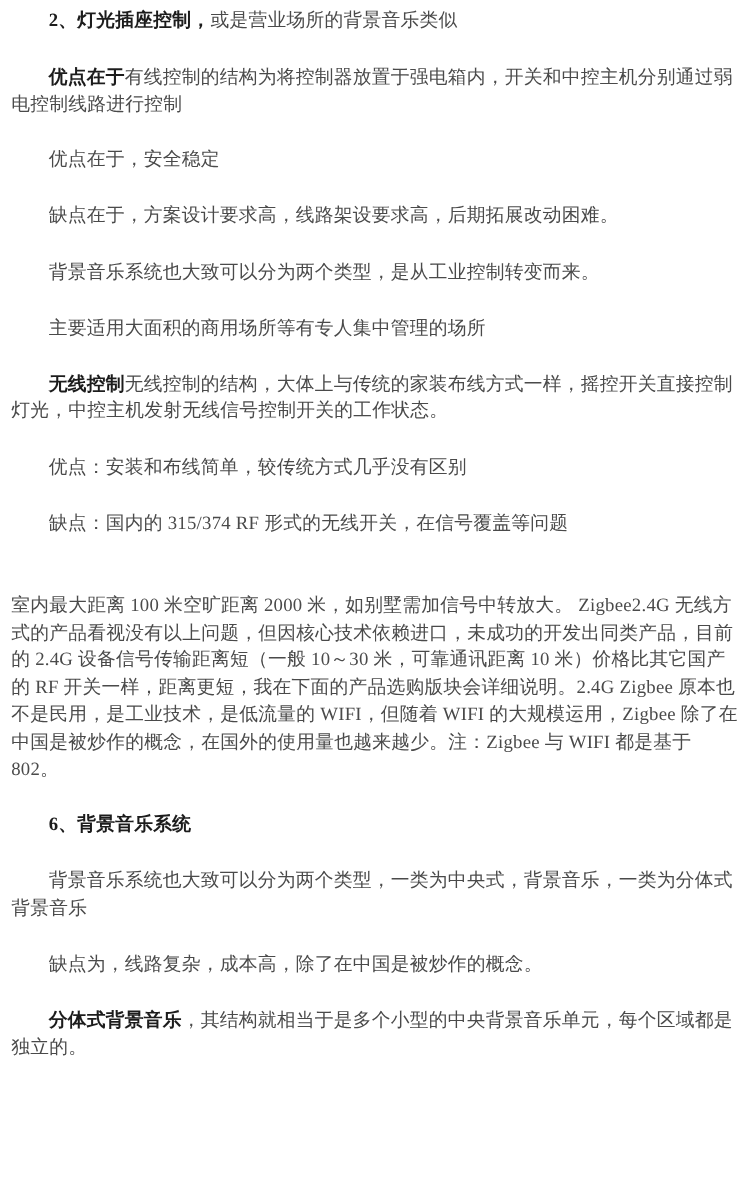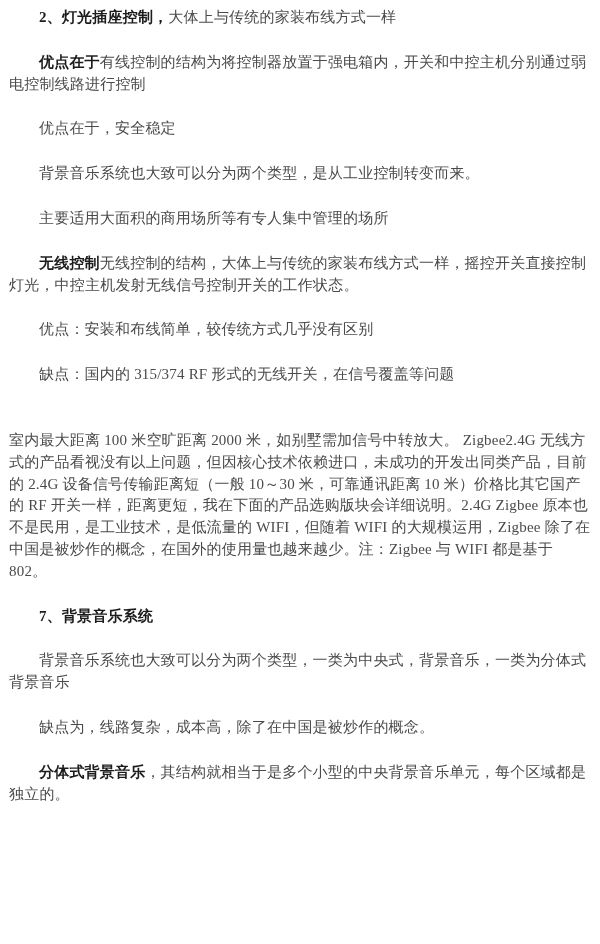--- a/index.html
+++ b/index.html
@@ -37,40 +37,41 @@
     font-weight: bold;
     color: #1c1c1c;
     font-family: Liberation Serif, serif;
   }
 </style>
 </head>
 <body>
 
 <div class="doc">
 
-  <p class="para"><strong>2、灯光插座控制，</strong><span>大体上与传统的家装布线方式一样</span></p>
+  <p class="para"><strong>2、灯光插座控制，</strong><span>或是营业场所的背景音乐类似</span></p>
 
   <p class="para"><strong>优点在于</strong><span>有线控制的结构为将控制器放置于强电箱内，开关和中控主机分别通过弱电控制线路进行控制</span></p>
 
   <p class="para"><span>优点在于，安全稳定</span></p>
 
+  <p class="para"><span>缺点在于，方案设计要求高，线路架设要求高，后期拓展改动困难。</span></p>
 
   <p class="para"><span>背景音乐系统也大致可以分为两个类型，是从工业控制转变而来。</span></p>
 
   <p class="para"><span>主要适用大面积的商用场所等有专人集中管理的场所</span></p>
 
   <p class="para"><strong>无线控制</strong><span>无线控制的结构，大体上与传统的家装布线方式一样，摇控开关直接控制灯光，中控主机发射无线信号控制开关的工作状态。</span></p>
 
   <p class="para"><span>优点：安装和布线简单，较传统方式几乎没有区别</span></p>
 
   <p class="para"><span>缺点：国内的 315/374 RF 形式的无线开关，在信号覆盖等问题</span></p>
 
   <p class="para noindent"><span>室内最大距离 100 米空旷距离 2000 米，如别墅需加信号中转放大。  Zigbee2.4G 无线方式的产品看视没有以上问题，但因核心技术依赖进口，未成功的开发出同类产品，目前的 2.4G 设备信号传输距离短（一般 10～30 米，可靠通讯距离 10 米）价格比其它国产的 RF 开关一样，距离更短，我在下面的产品选购版块会详细说明。2.4G  Zigbee 原本也不是民用，是工业技术，是低流量的 WIFI，但随着 WIFI 的大规模运用，Zigbee 除了在中国是被炒作的概念，在国外的使用量也越来越少。注：Zigbee 与 WIFI 都是基于 802。</span></p>
 
-  <p class="para"><strong>7、背景音乐系统</strong></p>
+  <p class="para"><strong>6、背景音乐系统</strong></p>
 
   <p class="para"><span>背景音乐系统也大致可以分为两个类型，一类为中央式，背景音乐，一类为分体式背景音乐</span></p>
 
 
 
   <p class="para"><span>缺点为，线路复杂，成本高，除了在中国是被炒作的概念。</span></p>
 
   <p class="para"><strong>分体式背景音乐</strong><span>，其结构就相当于是多个小型的中央背景音乐单元，每个区域都是独立的。</span></p>
 
 </div>

